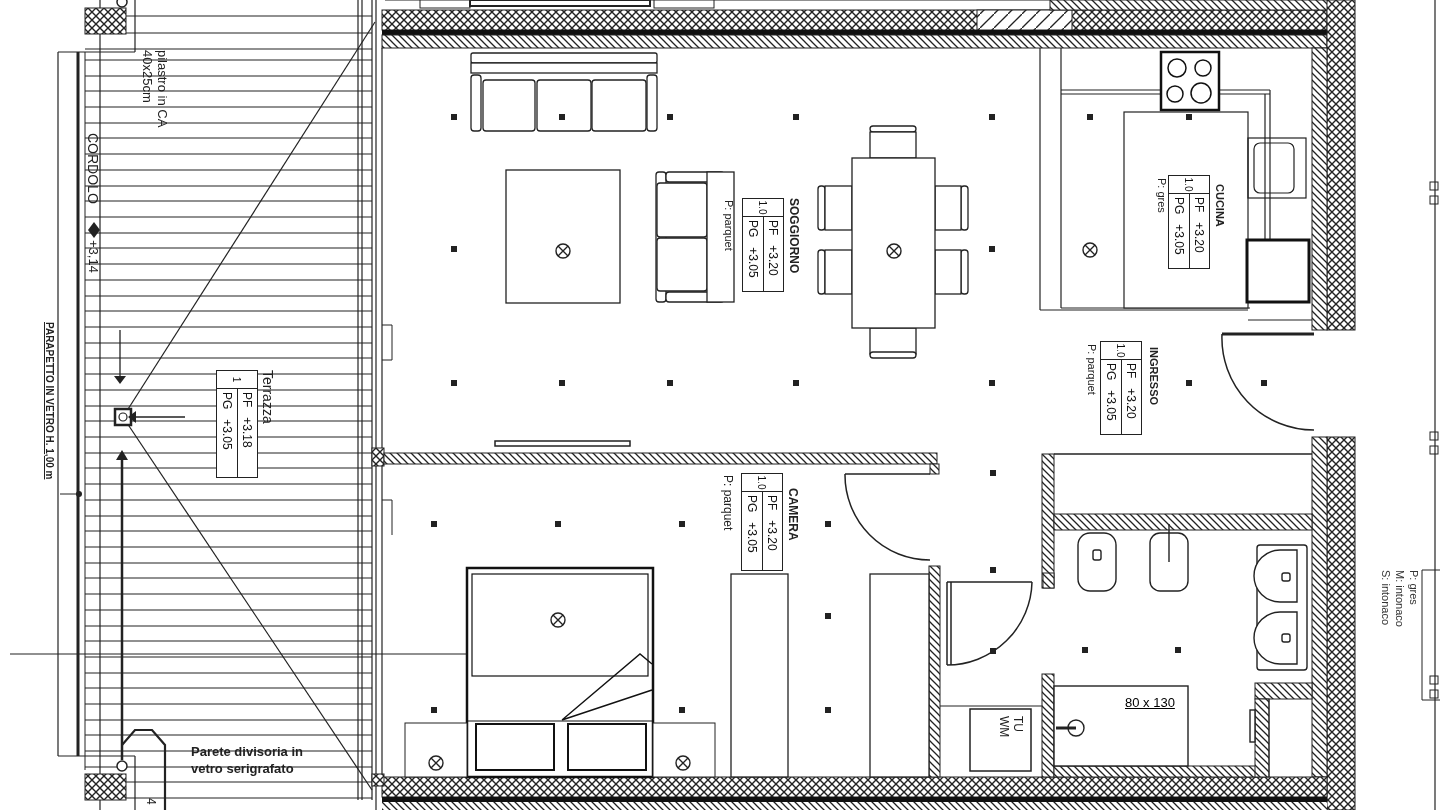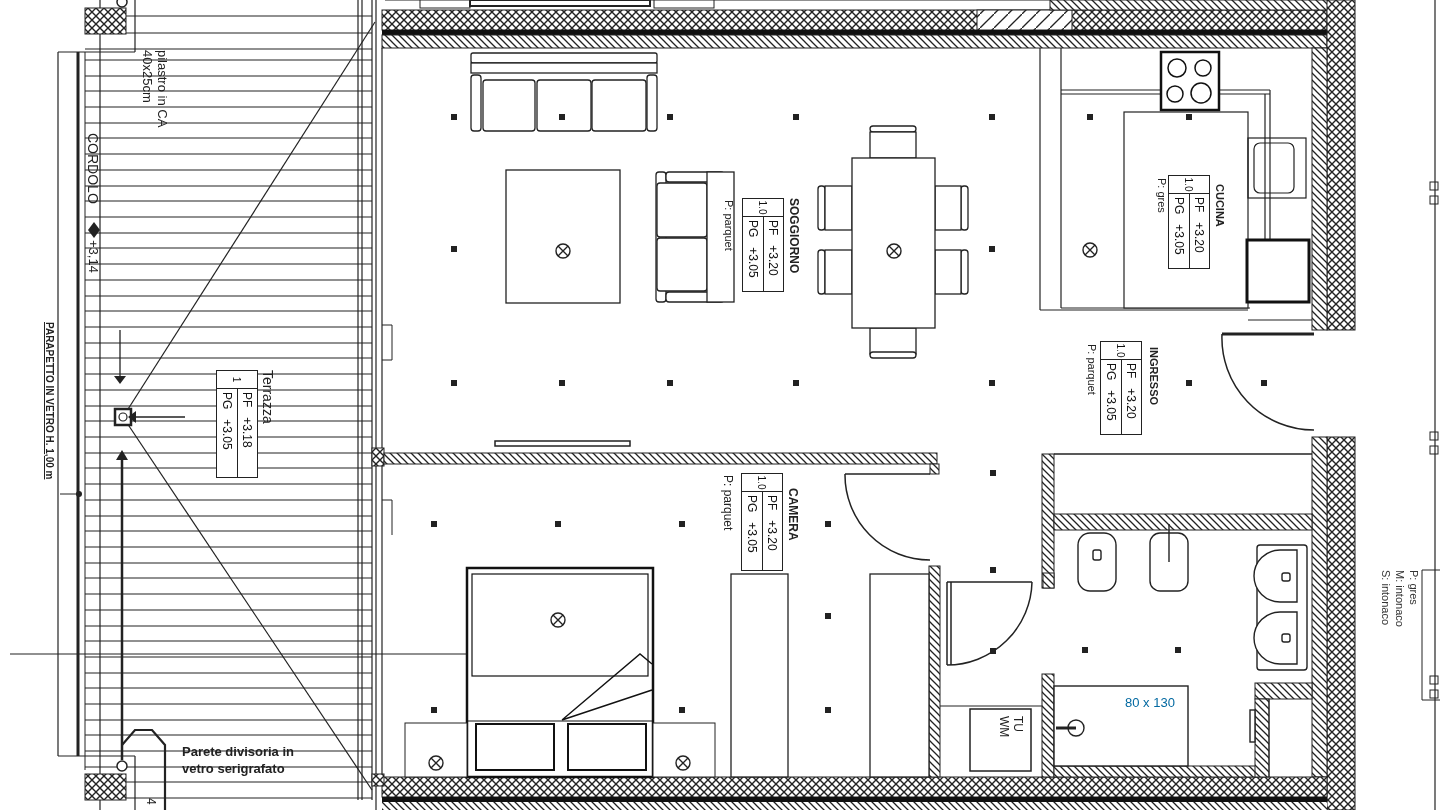--- a/index.html
+++ b/index.html
@@ -338,21 +338,21 @@
       <rect x="1430" y="690" width="8" height="8"></rect>
   </g>
 </svg>
 
 <div class="lbl rot90" style="left:170px; top:50px; font-size:13px;">pilastro in CA</div>
 <div class="lbl rot90" style="left:155px; top:50px; font-size:13px;">40x25cm</div>
 <div class="lbl rot90" style="left:101px; top:133px; font-size:14px;">CORDOLO</div>
 <div class="lbl rot90" style="left:101px; top:240px; font-size:13px;">+3,14</div>
 <div class="lbl rot90 bold" style="left:55px; top:322px; font-size:10px; text-decoration:underline;">PARAPETTO IN VETRO H. 1,00 m</div>
 
-<div class="lbl bold" style="left:182px; top:743px; font-size:13px; line-height:17px;">
+<div class="lbl bold" style="left:191px; top:743px; font-size:13px; line-height:17px;">
   <div>Parete divisoria in</div>
   <div>vetro serigrafato</div>
 </div>
 
 <div class="lbl rot90" style="left:276px; top:370px; font-size:14px;">Terrazza</div>
 <div class="tag" style="left:258px; top:370px; width:106px;">
   <div class="num">1</div>
   <div class="r1">
       <span>PF</span>
       <span>+3.18</span>
@@ -412,21 +412,21 @@
       <span>PF</span>
       <span>+3.20</span>
     </div>
   <div class="r2">
       <span>PG</span>
       <span>+3.05</span>
     </div>
 </div>
 <div class="lbl rot90" style="left:735px; top:475px; font-size:12px;">P: parquet</div>
 
-<div class="lbl" style="left:1125px; top:695px; font-size:13px; color:#0369a1;">80 x 130</div>
+<div class="lbl" style="left:1125px; top:695px; font-size:13px; color:#000000;text-decoration:underline;">80 x 130</div>
 <div class="lbl rot90" style="left:1025px; top:716px; font-size:12px;">TU</div>
 <div class="lbl rot90" style="left:1011px; top:716px; font-size:12px;">WM</div>
 
 <div class="lbl rot90" style="left:1420px; top:570px; font-size:11px; color:#333;">P: gres</div>
 <div class="lbl rot90" style="left:1406px; top:570px; font-size:11px; color:#333;">M: intonaco</div>
 <div class="lbl rot90" style="left:1392px; top:570px; font-size:11px; color:#333;">S: intonaco</div>
 
 <div class="lbl rot90" style="left:158px; top:798px; font-size:12px;">4</div>
 
 </body></html>

